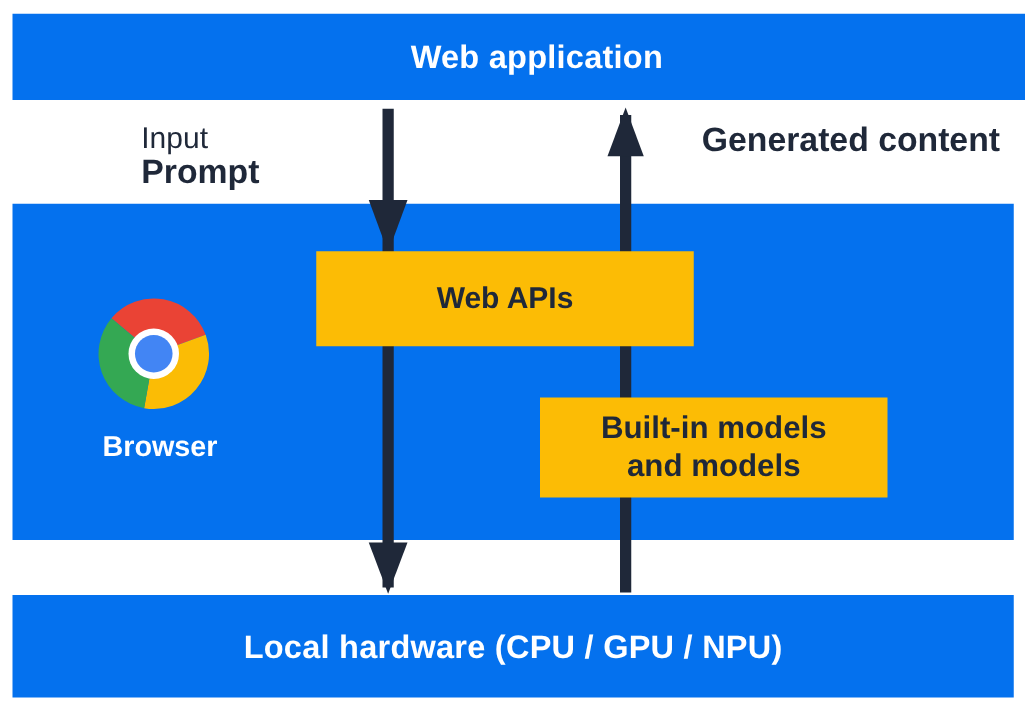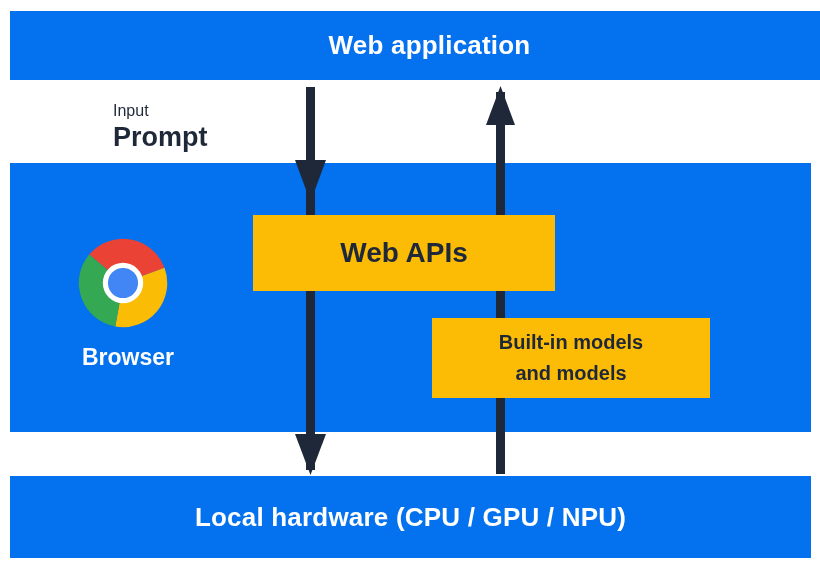--- a/index.html
+++ b/index.html
@@ -24,34 +24,34 @@
   .bar.top{top:11px;height:69px;padding-left:19px;}
   .bar.bottom{top:476px;height:82px;text-align:right;}
   .bar .bar-label{
     color:var(--white,#fff);font-size:26px;font-weight:700;letter-spacing:.2px;
   }
   .panel{
     position:absolute;left:10px;top:163px;width:801px;height:269px;
     background:var(--blue,#0471EE);z-index:1;
   }
   .io-block{position:absolute;top:98px;z-index:4;color:var(--navy,#1F2839);}
-  .io-block .io-title{font-size:16px;font-weight:400;line-height:25px;}
+  .io-block .io-title{font-size:24px;font-weight:400;line-height:25px;}
   .io-block .io-value{font-size:27px;font-weight:700;line-height:29px;}
   .io-block.input{left:113px;text-align:left;}
   .io-block.output{right:20px;text-align:right;}
   .arrow-layer{position:absolute;left:0;top:0;z-index:2;pointer-events:none;}
   .arrow-stroke{stroke:var(--navy,#1F2839);stroke-width:9px;}
   .arrow-fill{fill:var(--navy,#1F2839);}
   .ybox{
     position:absolute;background:var(--yellow,#FCBC05);z-index:3;
     display:flex;flex-direction:column;align-items:center;justify-content:center;
     color:var(--navy,#1F2839);font-weight:700;text-align:center;
   }
-  .ybox.web-apis{left:253px;top:215px;width:302px;height:76px;font-size:28px;}
-  .ybox.builtin{left:432px;top:318px;width:278px;height:80px;font-size:20px;line-height:31px;}
+  .ybox.web-apis{left:253px;top:201px;width:302px;height:76px;font-size:24px;}
+  .ybox.builtin{left:432px;top:318px;width:278px;height:80px;font-size:25px;line-height:31px;}
   .chrome-logo{position:absolute;left:76px;top:236px;width:94px;height:94px;z-index:3;}
   .seg-red{fill:var(--chrome-red,#EA4335);}
   .seg-yellow{fill:var(--chrome-yellow,#FBBC05);}
   .seg-green{fill:var(--chrome-green,#34A853);}
   .seg-ring{fill:var(--white,#fff);}
   .seg-core{fill:var(--chrome-blue,#4285F4);}
   .browser-label{
     position:absolute;left:48px;top:344px;width:160px;z-index:3;
     text-align:center;color:var(--white,#fff);font-size:23px;font-weight:700;
   }
@@ -63,20 +63,21 @@
 
   <div class="bar top">
     <span class="bar-label">Web application</span>
   </div>
 
   <div class="io-block input">
     <div class="io-title">Input</div>
     <div class="io-value">Prompt</div>
   </div>
   <div class="io-block output">
+    <div class="io-value">Generated content</div>
   </div>
 
   <div class="panel"></div>
 
   <svg class="arrow-layer" width="820" height="566" viewBox="0 0 820 566" aria-hidden="true">
     <g>
       <line class="arrow-stroke" x1="310.5" y1="87" x2="310.5" y2="470"></line>
       <polygon class="arrow-fill" points="295,160 326,160 310.5,202"></polygon>
       <polygon class="arrow-fill" points="295,434 326,434 310.5,475"></polygon>
     </g>

